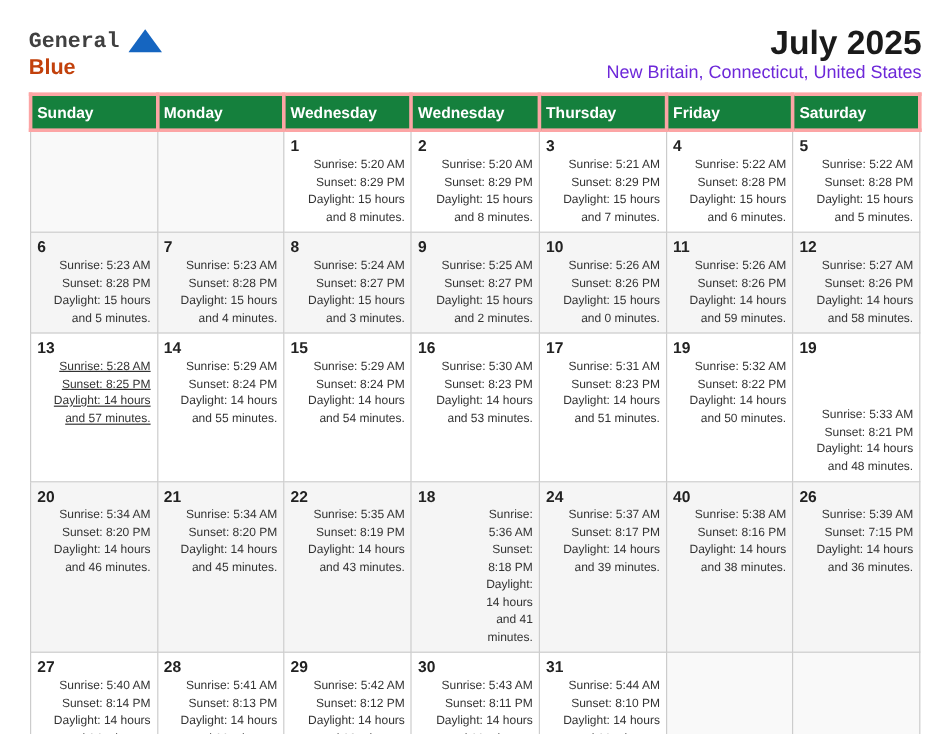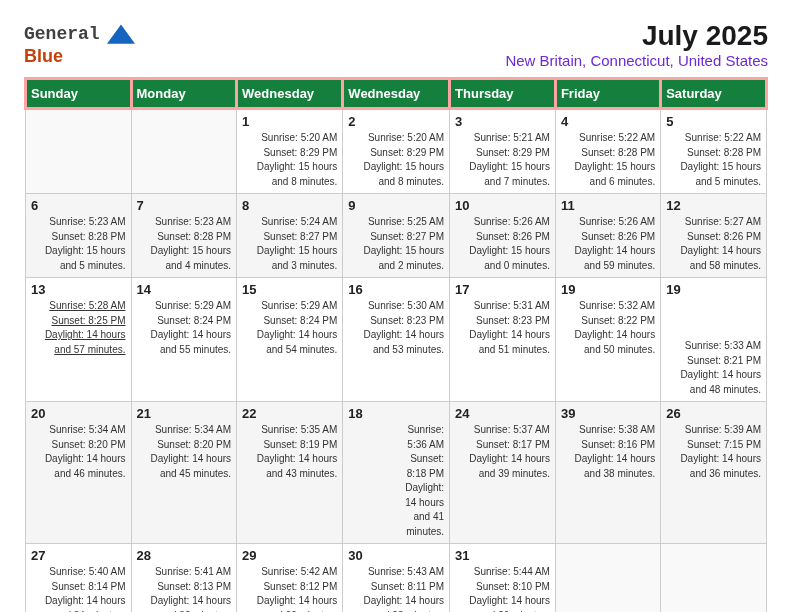--- a/index.html
+++ b/index.html
@@ -299,21 +299,21 @@
 and 41 minutes.</div>
         </td>
         <td>
           <div class="day-number">24</div>
           <div class="day-info" style="white-space: pre-line; margin-left: 10px;">Sunrise: 5:37 AM
 Sunset: 8:17 PM
 Daylight: 14 hours
 and 39 minutes.</div>
         </td>
         <td>
-          <div class="day-number">39</div>
+          <div class="day-number">40</div>
           <div class="day-info" style="white-space: pre-line;">Sunrise: 5:38 AM
 Sunset: 8:16 PM
 Daylight: 14 hours
 and 38 minutes.</div>
         </td>
         <td>
           <div class="day-number">26</div>
           <div class="day-info" style="white-space: pre-line;">Sunrise: 5:39 AM
 Sunset: 7:15 PM
 Daylight: 14 hours

